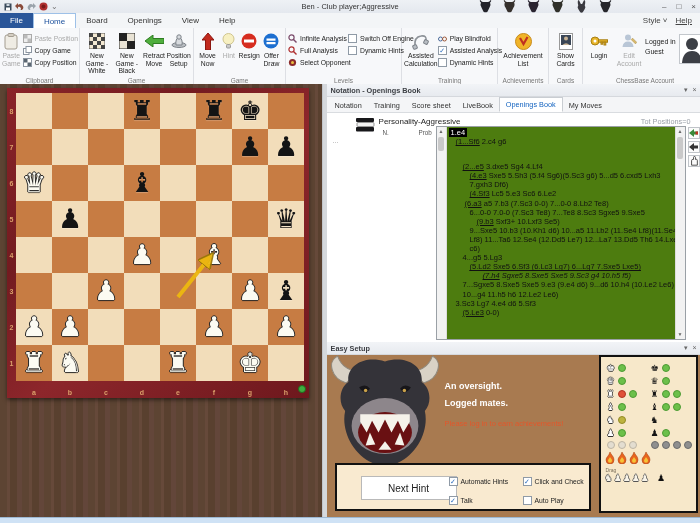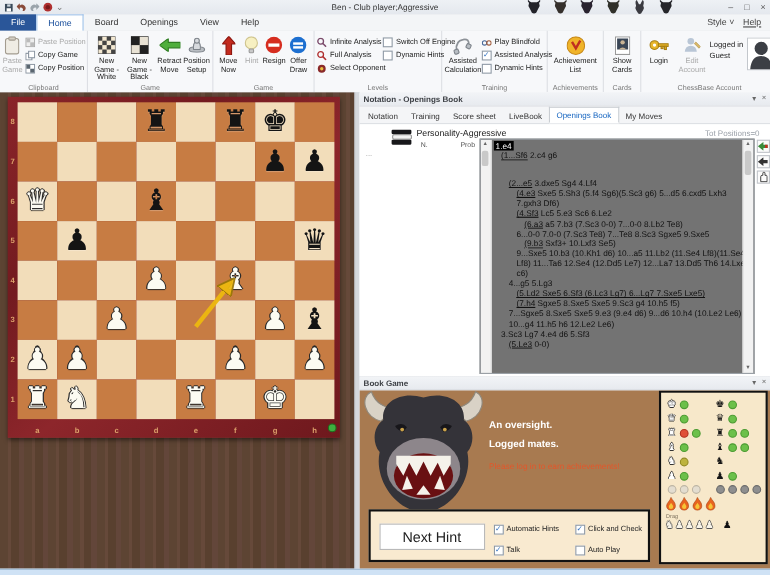--- a/index.html
+++ b/index.html
@@ -66,21 +66,21 @@
   #tabsbar{position:absolute;left:0;top:13px;right:0;height:16px;background:#f4f5f7;border-bottom:1px solid #d9dce0;display:flex;align-items:flex-end;padding-left:2px;box-sizing:border-box;}
   .ntab{padding:2px 6px 2px 6px;font-size:7.3px;color:#333;}
   .ntab.active{background:#fff;border:1px solid #c9cdd2;border-bottom:1px solid #fff;color:#1464c0;}
   #ncontent{position:absolute;left:0;top:29px;right:0;bottom:0;background:#fff;}
   #book-icon{position:absolute;left:28px;top:4px;}
   #personality{position:absolute;left:52px;top:4px;font-size:8px;color:#222;}
   #col-n{position:absolute;left:56px;top:16px;font-size:6.3px;color:#555;}
   #col-prob{position:absolute;left:92px;top:16px;font-size:6.3px;color:#555;}
   #totpos{position:absolute;right:10px;top:4px;font-size:7.3px;color:#9aa0a8;}
   #gutter-ellipsis{position:absolute;left:6px;top:24px;font-size:7px;color:#999;}
-  #movesbox{position:absolute;left:109px;top:13px;width:250px;height:214px;border:1px solid #9aa0a6;box-sizing:border-box;background:#737373;overflow:hidden;}
+  #movesbox{position:absolute;left:109px;top:13px;width:250px;height:214px;border:1px solid #9aa0a6;box-sizing:border-box;background:#4d7c0f;overflow:hidden;}
   .sb{position:absolute;top:0;bottom:0;width:9px;background:#f2f2f2;}
   .sb.left{left:0;border-right:1px solid #ddd;}
   .sb.right{right:0;border-left:1px solid #ddd;}
   .sbarr{position:absolute;left:1px;width:7px;height:7px;font-size:5px;color:#666;text-align:center;line-height:7px;}
   .sbthumb{position:absolute;left:1.5px;width:6px;height:22px;background:#c9c9c9;border-radius:2px;}
   #mlines{position:absolute;left:10px;right:10px;top:1px;bottom:0;font-size:7.5px;line-height:9.1px;color:#111;}
   .mline{white-space:nowrap;overflow:hidden;}
   .selmove{background:#000;color:#fff;padding:0 2px;}
   .u{text-decoration:underline;}
   #btnstrip{position:absolute;left:361px;top:14px;width:13px;display:flex;flex-direction:column;gap:2px;}
@@ -103,22 +103,22 @@
   .dot-olive{background:#bdb33f;border:1px solid #938b27;}
   .dot-pale{background:#e3ddd0;border:1px solid #bdb5a4;}
   .dot-dark{background:#8f8f8f;border:1px solid #6b6b6b;}
   #drag-label{position:absolute;left:5px;top:110px;font-size:5px;color:#7b6f5c;}
   #tray{position:absolute;left:4px;top:116px;display:flex;gap:1px;align-items:flex-end;}
   .trpc{font-family:"DejaVu Sans",sans-serif;font-size:9px;line-height:11px;}
   .trpc.w{color:#f7f3e8;text-shadow:-0.7px 0 #555,0.7px 0 #555,0 -0.7px #555,0 0.7px #555;}
   .trpc.b{color:#111;margin-left:7px;}
   #fires{position:absolute;left:4px;top:95px;display:flex;gap:2px;}
   #controls{position:absolute;left:8px;top:108px;width:256px;height:48px;background:#f9ead0;border:2px solid #111;box-sizing:border-box;}
-  #next-hint{position:absolute;left:8px;top:11px;width:94px;height:22px;background:#fff;border:1px solid #b9b9b9;
-             display:flex;align-items:center;justify-content:center;font-size:13px;color:#222;}
+  #next-hint{position:absolute;left:24px;top:11px;width:94px;height:22px;background:#fff;border:1px solid #b9b9b9;
+             display:flex;align-items:center;justify-content:center;font-size:10px;color:#222;}
   .ctl-cb{position:absolute;display:flex;align-items:center;gap:3px;font-size:6.8px;color:#222;white-space:nowrap;}
   
   #statusbar{position:absolute;left:0;top:517px;width:700px;height:6px;background:#cfe2f5;border-top:1px solid #9db8d2;}
   svg{display:block;}
 </style>
 </head>
 <body>
 
 <div id="app">
 
@@ -637,29 +637,29 @@
               <div class="sbthumb" style="top:10px;"></div>
               <div class="sbarr" style="bottom:1px;">▼</div>
             </div>
             <div id="mlines">
                 <div class="mline" style="padding-left: 2px;"><span class="selmove">1.e4</span></div>
                 <div class="mline" style="padding-left: 9px;"><span class="u">(1...Sf6</span> 2.c4 g6</div>
                 <div class="mline" style="padding-left: 16px; margin-top: 16px;"><span class="u">(2...e5</span> 3.dxe5 Sg4 4.Lf4</div>
                 <div class="mline" style="padding-left: 23px;"><span class="u">(4.e3</span> Sxe5 5.Sh3 (5.f4 Sg6)(5.Sc3 g6) 5...d5 6.cxd5 Lxh3</div>
                 <div class="mline" style="padding-left: 23px;">7.gxh3 Df6)</div>
                 <div class="mline" style="padding-left: 23px;"><span class="u">(4.Sf3</span> Lc5 5.e3 Sc6 6.Le2</div>
-                <div class="mline" style="padding-left: 30px;"><span class="u">(6.a3</span> a5 7.b3 (7.Sc3 0-0) 7...0-0 8.Lb2 Te8)</div>
+                <div class="mline" style="padding-left: 18px;"><span class="u">(6.a3</span> a5 7.b3 (7.Sc3 0-0) 7...0-0 8.Lb2 Te8)</div>
                 <div class="mline" style="padding-left: 23px;">6...0-0 7.0-0 (7.Sc3 Te8) 7...Te8 8.Sc3 Sgxe5 9.Sxe5</div>
                 <div class="mline" style="padding-left: 30px;"><span class="u">(9.b3</span> Sxf3+ 10.Lxf3 Se5)</div>
                 <div class="mline" style="padding-left: 23px;">9...Sxe5 10.b3 (10.Kh1 d6) 10...a5 11.Lb2 (11.Se4 Lf8)(11.Se4</div>
                 <div class="mline" style="padding-left: 23px;">Lf8) 11...Ta6 12.Se4 (12.Dd5 Le7) 12...La7 13.Dd5 Th6 14.Lxe5</div>
                 <div class="mline" style="padding-left: 23px;">c6)</div>
                 <div class="mline" style="padding-left: 16px;">4...g5 5.Lg3</div>
                 <div class="mline" style="padding-left: 23px; text-decoration: underline;"><span class="u">(5.Ld2</span> Sxe5 6.Sf3 (6.Lc3 Lg7) 6...Lg7 7.Sxe5 Lxe5)</div>
-                <div class="mline" style="padding-left: 23px;"><span class="u">(7.h4</span> Sgxe5 8.Sxe5 Sxe5 9.Sc3 g4 10.h5 f5)</div>
+                <div class="mline" style="padding-left: 36px; font-style: italic;"><span class="u">(7.h4</span> Sgxe5 8.Sxe5 Sxe5 9.Sc3 g4 10.h5 f5)</div>
                 <div class="mline" style="padding-left: 16px;">7...Sgxe5 8.Sxe5 Sxe5 9.e3 (9.e4 d6) 9...d6 10.h4 (10.Le2 Le6)</div>
                 <div class="mline" style="padding-left: 16px;">10...g4 11.h5 h6 12.Le2 Le6)</div>
                 <div class="mline" style="padding-left: 9px;">3.Sc3 Lg7 4.e4 d6 5.Sf3</div>
                 <div class="mline" style="padding-left: 16px;"><span class="u">(5.Le3</span> 0-0)</div>
               </div>
           </div>
 
           <div id="btnstrip">
             <div class="sidebtn">
                 <svg width="9" height="8" viewBox="0 0 9 8">
@@ -676,21 +676,21 @@
                 <svg width="9" height="10" viewBox="0 0 14 15">
                   <path d="M4,14 L4,7 Q4,5 6,5 L7,5 L7,2 Q7,0.5 8.5,0.5 Q10,0.5 10,2 L10,5 L12,5 Q13,5 13,7 L13,14 Z" fill="none" stroke="#333" stroke-width="1.3"></path>
                 </svg>
               </div>
           </div>
         </div>
       </div>
 
       <div id="easy-panel">
         <div class="phead">
-          <span>Book Game</span>
+          <span>Easy Setup</span>
           <span class="hicons">
               <span>▾</span>
               <span>×</span>
             </span>
         </div>
         <div id="easy-content">
           <svg id="bull" width="108" height="112" viewBox="0 0 100 104">
             <path d="M14,26 C0,22 -4,6 6,1 C10,12 18,14 25,16 Z" fill="#d9d2c6" stroke="#8f887c" stroke-width="1"></path>
             <path d="M86,26 C100,22 104,6 94,1 C90,12 82,14 75,16 Z" fill="#d9d2c6" stroke="#8f887c" stroke-width="1"></path>
             <path d="M50,6 C32,0 14,9 16,25 C8,30 6,44 13,52 C9,70 20,92 38,100 C44,105 56,105 62,100 C80,92 91,70 87,52 C94,44 92,30 84,25 C86,9 68,0 50,6 Z" fill="#343339"></path>

